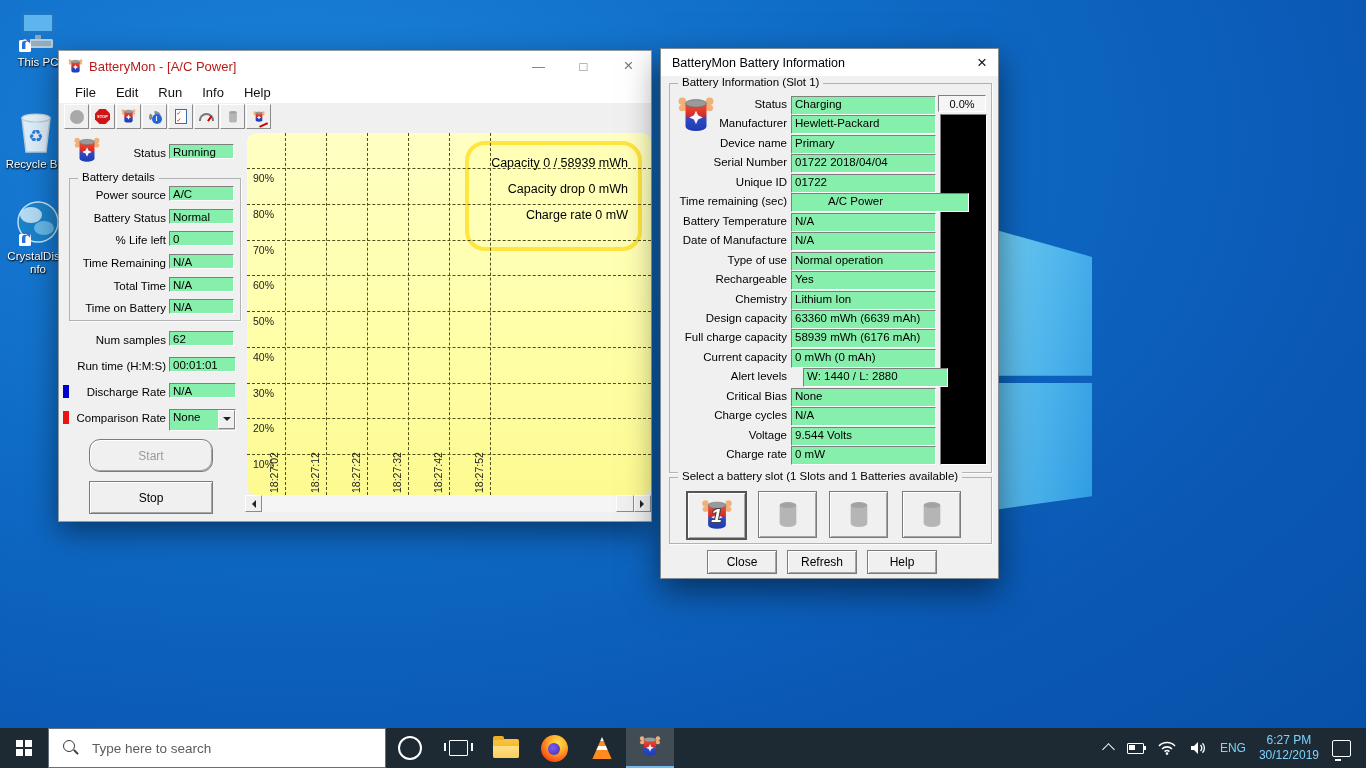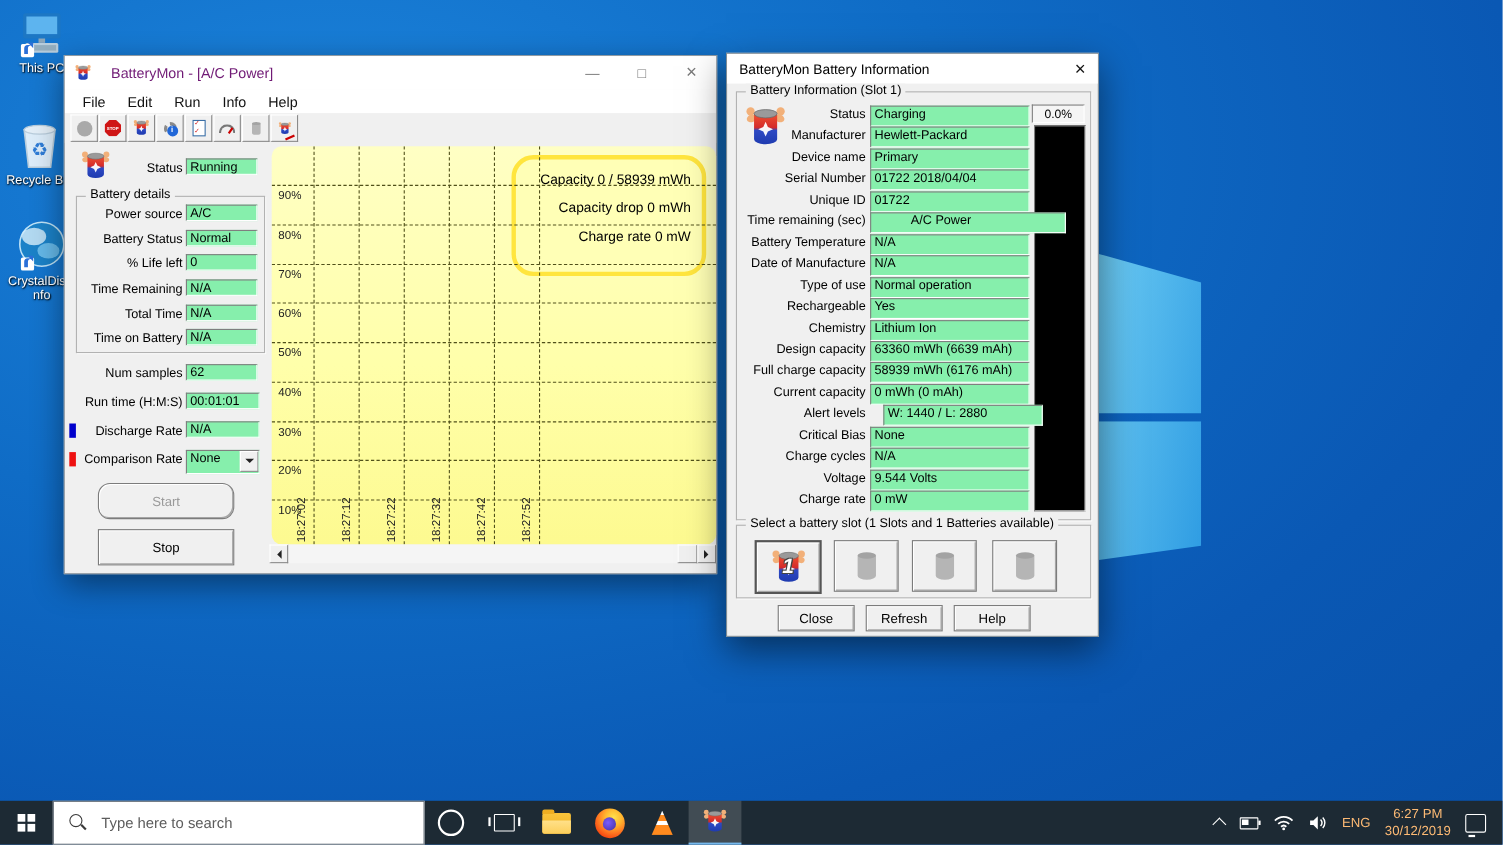--- a/index.html
+++ b/index.html
@@ -29,21 +29,21 @@
     font-size:11.5px;color:#000;padding:1px 0 0 3px;overflow:hidden;white-space:nowrap;}
   .flabel,.dlabel2{position:absolute;text-align:right;font-size:11.5px;color:#000;white-space:nowrap;}
   .groupbox{position:absolute;border:1px solid #b2b2b2;box-shadow:1px 1px 0 rgba(255,255,255,.8);}
   .gb-label{position:absolute;top:-8px;left:8px;background:#f0f0f0;padding:0 4px;font-size:11.5px;color:#000;white-space:nowrap;}
   .btn{background:#f0f0f0;border:1px solid #7c7c7c;box-shadow:inset 1px 1px 0 #fff,inset -1px -1px 0 #a5a5a5;
     font-size:12px;color:#000;display:flex;align-items:center;justify-content:center;position:absolute;}
   .btn.disabled{color:#9a9a9a;}
   
   #main-win{left:58px;top:50px;width:592px;height:470px;z-index:10;box-shadow:0 10px 28px rgba(0,0,0,.45);}
   #main-win .titlebar{height:30px;}
-  #main-title{font-size:13px;color:#701a75;margin-left:18px;text-align:right;}
+  #main-title{font-size:13px;color:#b91c1c;margin-left:6px;text-align:right;}
   #main-menubar{position:absolute;top:30px;left:0;right:0;height:22px;background:#fff;display:flex;align-items:center;padding-left:6px;}
   .menu-item{padding:0 10px;font-size:13px;color:#111;}
   #main-toolbar{position:absolute;top:52px;left:0;right:0;height:27px;background:#f0f0f0;display:flex;align-items:center;padding-left:5px;gap:1px;}
   .tbtn{width:23px;height:23px;background:#f0f0f0;border:1px solid;border-color:#fff #8a8a8a #8a8a8a #fff;
     display:flex;align-items:center;justify-content:center;position:relative;flex:none;}
   .marker{position:absolute;width:6px;height:13px;}
   
   #chart{position:absolute;left:188px;top:82px;width:404px;height:362px;border-radius:9px;overflow:hidden;
     background:linear-gradient(#ffffc4 0%,#ffffaa 55%,#fdfa90 100%);}
   .hline{position:absolute;left:0;right:0;border-top:1px dashed #50501a;}
@@ -91,21 +91,21 @@
   .taskview::before{content:"";position:absolute;left:-6px;top:2px;width:2px;height:8px;background:#fff;}
   .taskview::after{content:"";position:absolute;right:-6px;top:2px;width:2px;height:8px;background:#fff;}
   .folder{width:26px;height:19px;position:relative;background:linear-gradient(#f8c43c,#eeae22);border-radius:2px;}
   .folder::before{content:"";position:absolute;top:-3px;left:0;width:11px;height:4px;background:#eeae22;border-radius:2px 2px 0 0;}
   .folder::after{content:"";position:absolute;left:0;bottom:0;width:100%;height:12px;background:linear-gradient(#ffe089,#fccf5b);border-radius:0 0 2px 2px;}
   .firefox{width:27px;height:27px;border-radius:50%;background:radial-gradient(circle at 62% 30%,#ffe14d 0%,#ffb62e 30%,#ff7a22 55%,#f3410e 80%,#d9300b 100%);position:relative;}
   .firefox::after{content:"";position:absolute;left:7px;top:8px;width:12px;height:12px;border-radius:50%;background:radial-gradient(circle at 40% 40%,#7a5cff,#42309e);}
   .vlc{width:24px;height:22px;clip-path:polygon(50% 0,90% 100%,10% 100%);
     background:linear-gradient(180deg,#fff 0 4px,#ff8a1e 4px 9px,#fff 9px 13px,#ff8a1e 13px 22px);}
   .tb-active{background:rgba(255,255,255,.16);border-bottom:2px solid #76b9ed;box-sizing:border-box;}
-  #tray{margin-left:auto;display:flex;align-items:center;color:#fdba74;padding-right:8px;}
+  #tray{margin-left:auto;display:flex;align-items:center;color:#7dd3fc;padding-right:8px;}
   .tray-item{display:flex;align-items:center;justify-content:center;height:40px;padding:0 7px;}
   .chev{width:8px;height:8px;border-left:1.7px solid #fff;border-top:1.7px solid #fff;transform:rotate(45deg);margin-top:3px;}
   .tray-batt{width:15px;height:9px;border:1.2px solid #fff;border-radius:1px;position:relative;}
   .tray-batt::after{content:"";position:absolute;right:-3.5px;top:2px;width:2px;height:4px;background:#fff;}
   .tray-batt::before{content:"";position:absolute;left:1px;top:1px;width:6px;height:5px;background:#fff;}
   #clock{font-size:12px;line-height:15px;text-align:center;padding:0 6px;}
   .action-ic{width:17px;height:15px;border:1.6px solid #fff;border-radius:2px;position:relative;}
   .action-ic::after{content:"";position:absolute;left:2px;bottom:-5px;width:6px;height:1.6px;background:#fff;}
   .eng{font-size:12px;}
   

